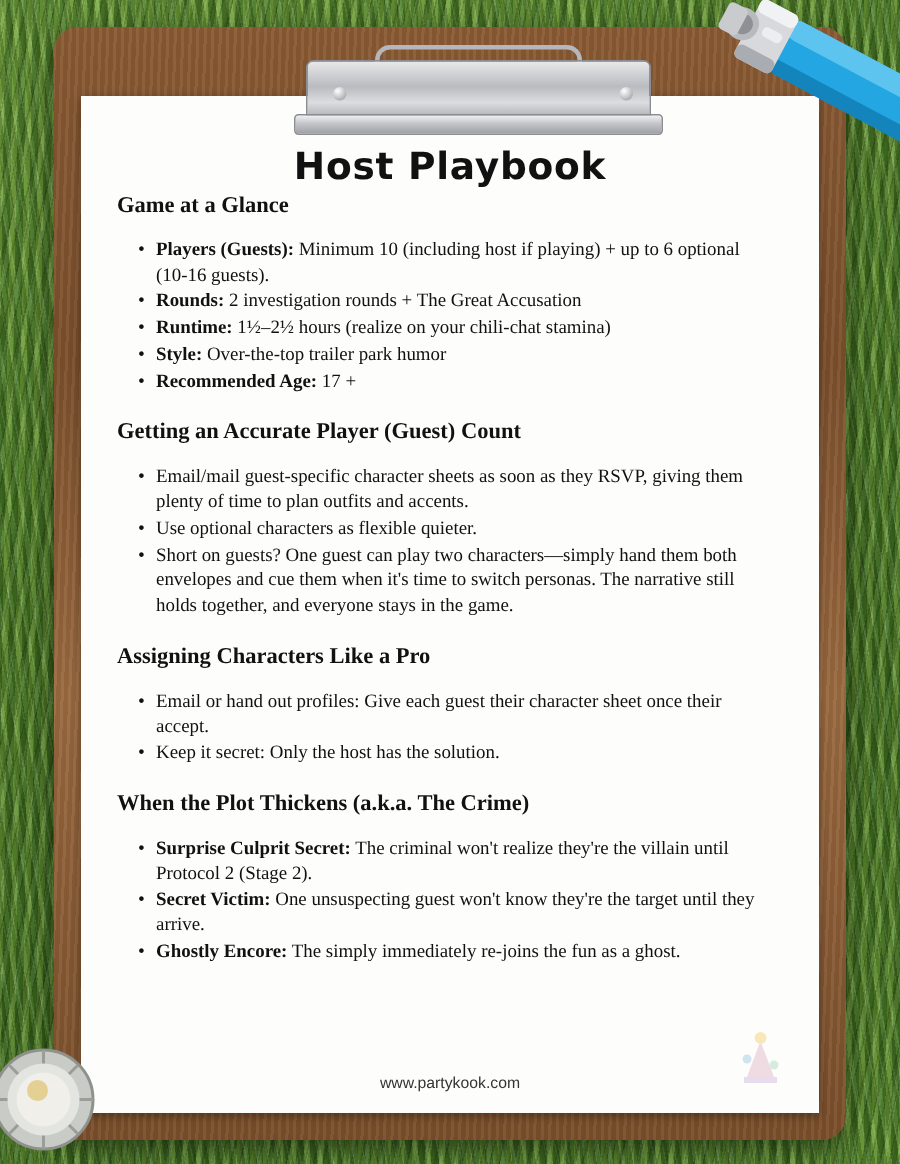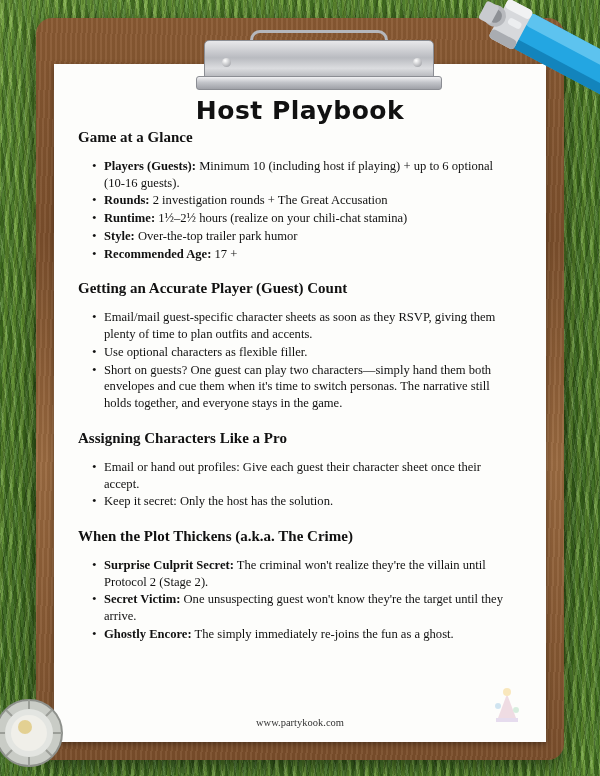--- a/index.html
+++ b/index.html
@@ -176,21 +176,21 @@
   }
   .lead { font-weight: bold; }
   .footer {
     position: absolute;
     left: 0;
     bottom: 14px;
     width: 492px;
     text-align: center;
     font-size: 10.5px;
     color: #333;
-    font-family: Liberation Serif, serif;
+    font-family: Liberation Sans, sans-serif;
   }
   .watermark {
     position: absolute;
     right: 22px;
     bottom: 16px;
     width: 34px;
     height: 40px;
     opacity: 0.35;
   }
 </style>
@@ -214,21 +214,21 @@
           <li><span class="lead">Runtime</span><span class="lead">:</span><span> 1½–2½ hours (realize on your chili-chat stamina)</span></li>
           <li><span class="lead">Style</span><span class="lead">:</span><span> Over-the-top trailer park humor</span></li>
           <li><span class="lead">Recommended Age</span><span class="lead">:</span><span> 17 +</span></li>
         </ul>
       </div>
 
       <div class="section">
         <div class="section-title">Getting an Accurate Player (Guest) Count</div>
         <ul class="bullets">
           <li><span>Email/mail guest-specific character sheets as soon as they RSVP, giving them plenty of time to plan outfits and accents.</span></li>
-          <li><span>Use optional characters as flexible filler.</span></li>
+          <li><span>Use optional characters as flexible quieter.</span></li>
           <li><span>Short on guests? One guest can play two characters—simply hand them both envelopes and cue them when it's time to switch personas. The narrative still holds together, and everyone stays in the game.</span></li>
         </ul>
       </div>
 
       <div class="section">
         <div class="section-title">Assigning Characters Like a Pro</div>
         <ul class="bullets">
           <li><span>Email or hand out profiles: Give each guest their character sheet once their accept.</span></li>
           <li><span>Keep it secret: Only the host has the solution.</span></li>
         </ul>

